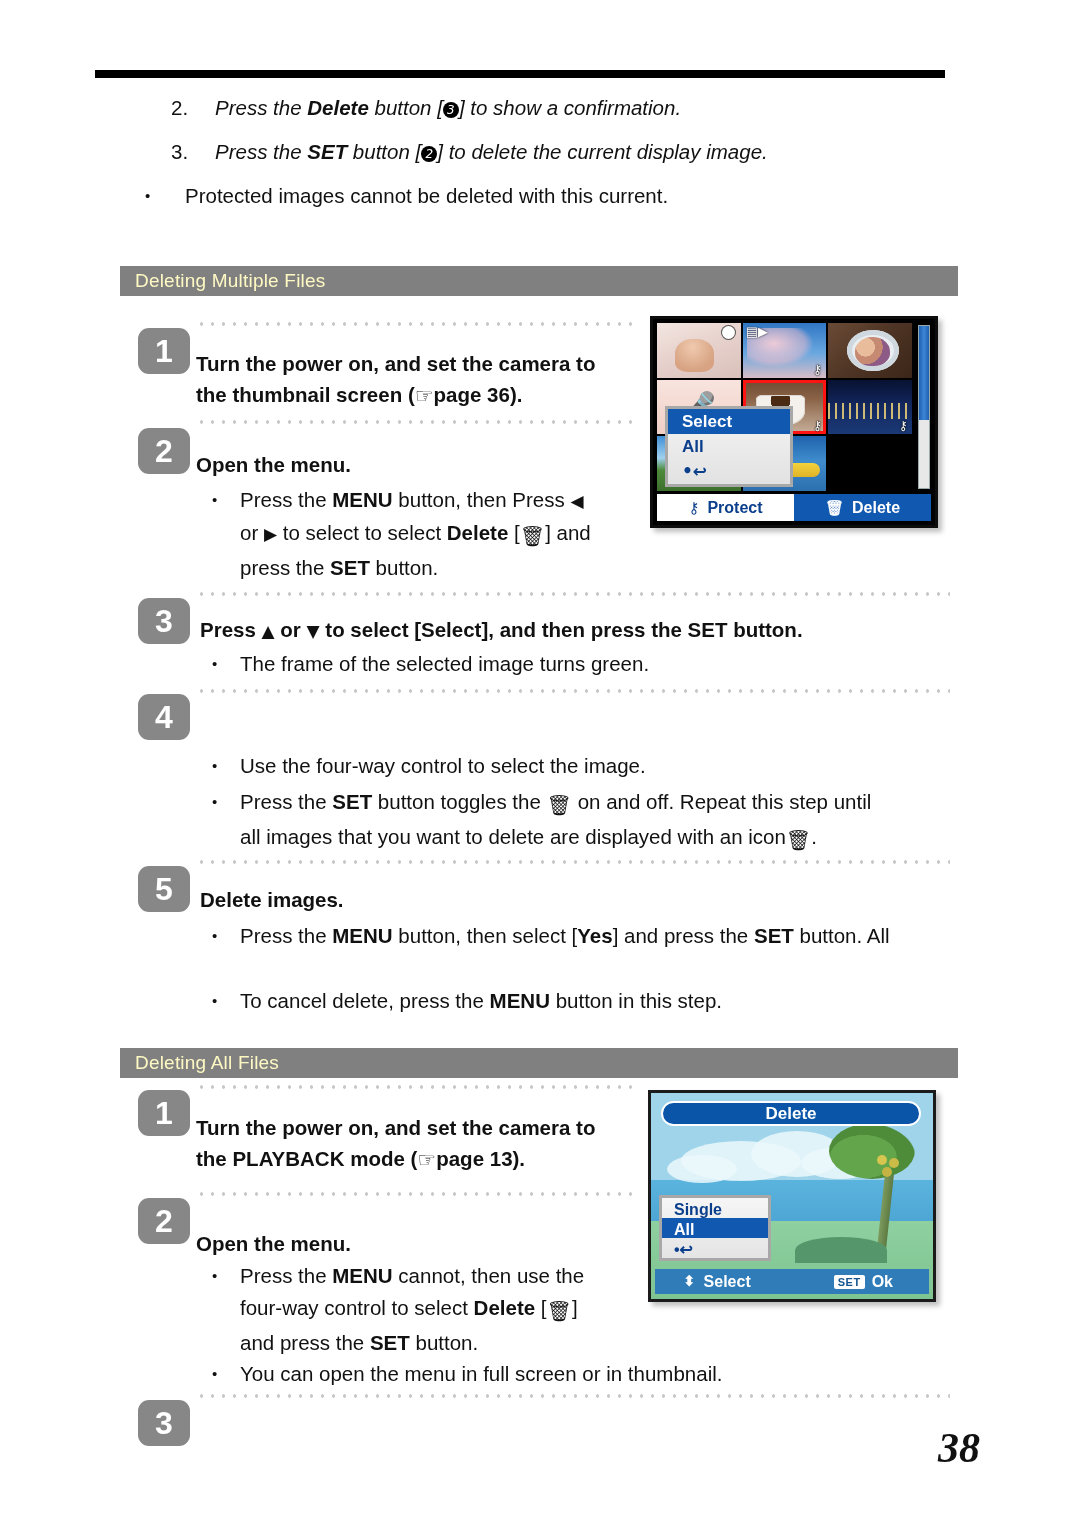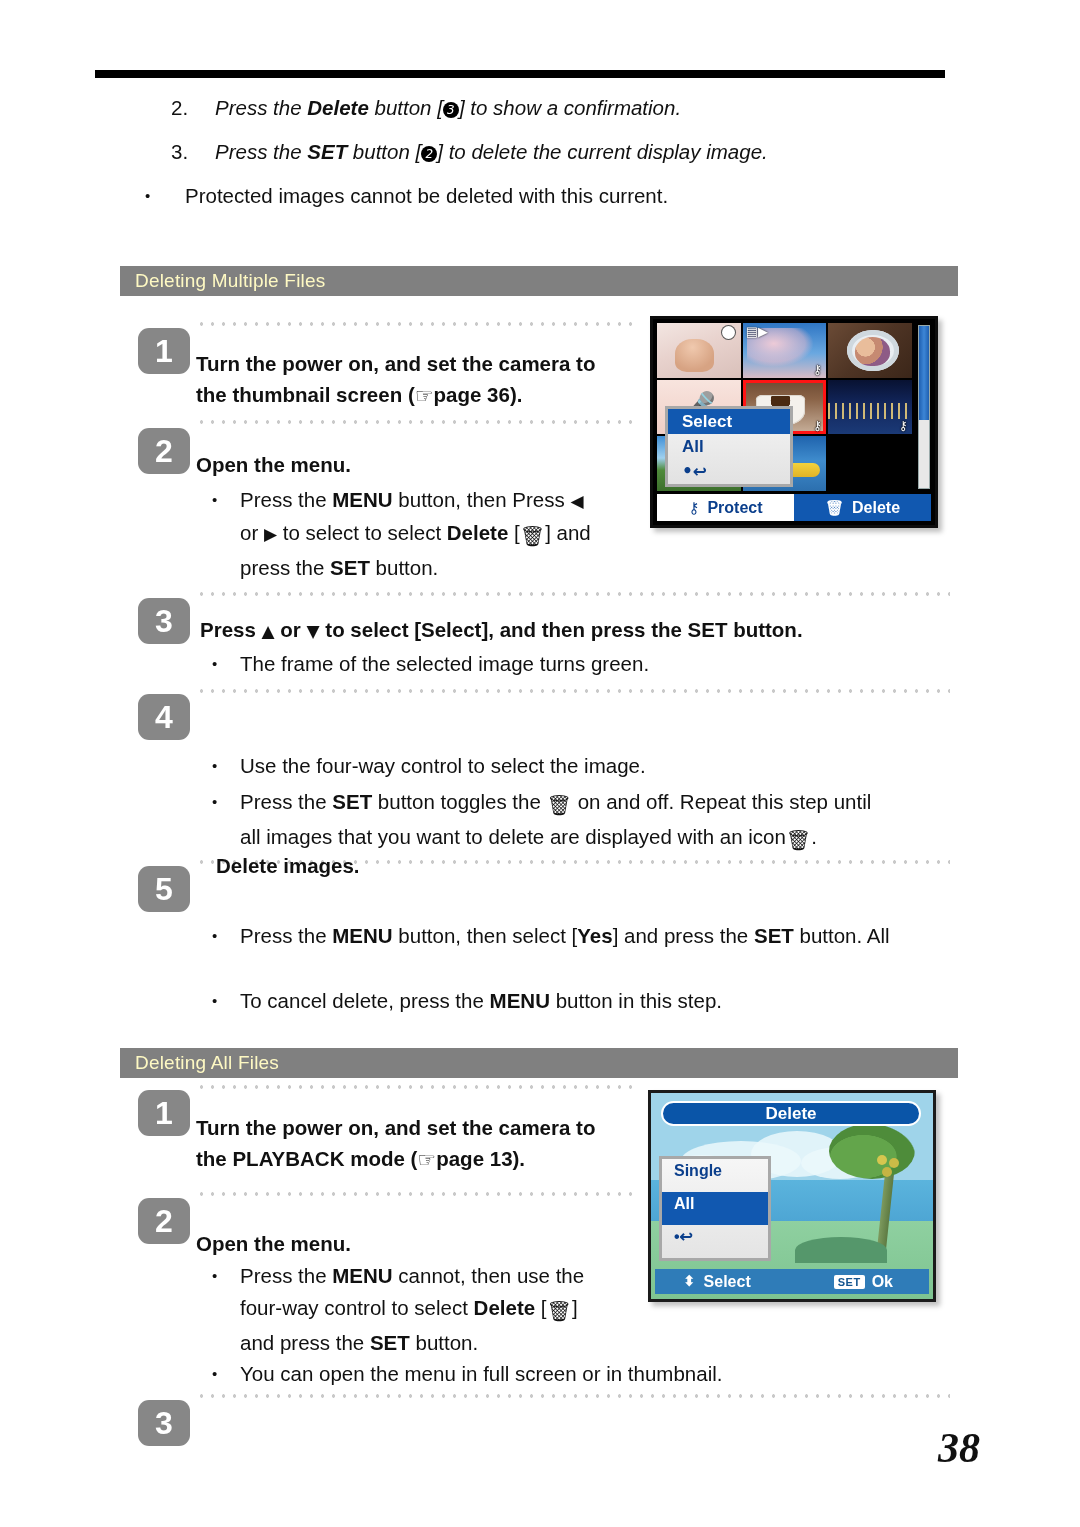--- a/index.html
+++ b/index.html
@@ -448,21 +448,21 @@
   .menu2 {
     position:absolute;
     left: 8px; bottom: 38px;
     width: 112px;
     background: linear-gradient(180deg,#f6f6f6 0%,#e4e4e4 100%);
     border: 3px solid #a8a8a8;
     box-sizing:border-box;
     z-index:5;
   }
   .menu2 .mi {
-    height: 33px;
+    height: 20px;
     line-height: 24px;
     padding-left: 12px;
     font-size: 16px;
     color:#0b3f8c;
     font-weight:bold;
   }
   .menu2 .mi.sel {
     background:#1158b0;
     color:#ffffff;
   }
@@ -646,21 +646,21 @@
 
   <div class="bl" style="left:240px; top:786px; width:720px;">
     <span class="dot">•</span>
     <span>Press the </span><b>SET</b><span> button toggles the </span><span class="trash">🗑</span><span> on and off.   Repeat this step until</span><br>
     <span>all images that you want to delete are displayed with an icon</span><span class="trash">🗑</span><span>.</span>
   </div>
 
   <div class="step-badge" style="left:138px; top:866px;">5</div>
   <div class="dotline" style="left:196px; top:860px; width:754px;"></div>
 
-  <div class="blk bold" style="left:200px; top:850px;margin-left:16px;">Delete images.</div>
+  <div class="blk bold" style="left:200px; top:884px;">Delete images.</div>
 
   <div class="bl" style="left:240px; top:920px; width:730px;">
     <span class="dot">•</span>
     <span>Press the </span><b>MENU</b><span> button, then select [</span><b>Yes</b><span>] and press the </span><b>SET</b><span> button.   All</span><br>
   </div>
 
   <div class="bl" style="left:240px; top:985px; width:730px;">
     <span class="dot">•</span>
     <span>To cancel delete, press the </span><b>MENU</b><span> button in this step.</span>
   </div>

